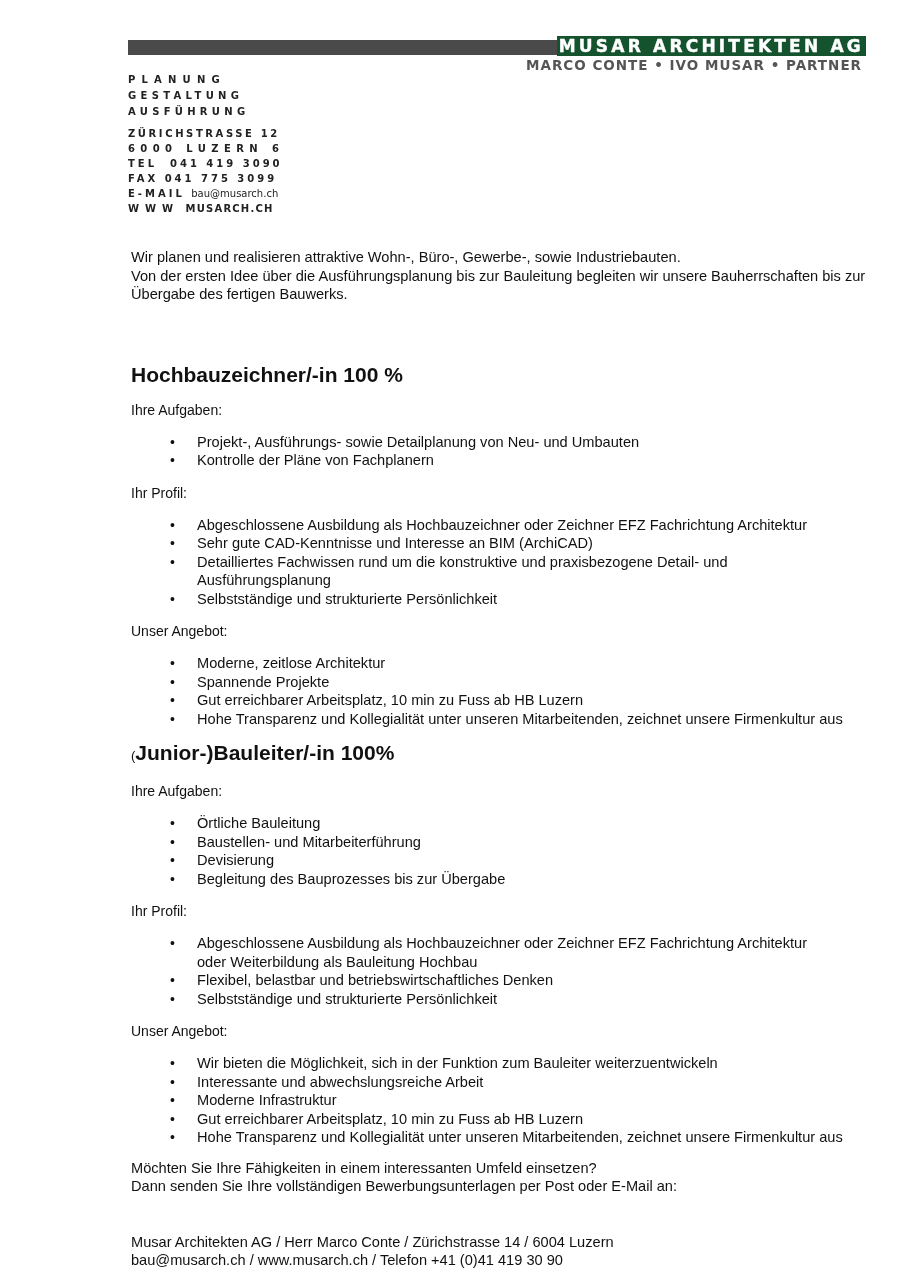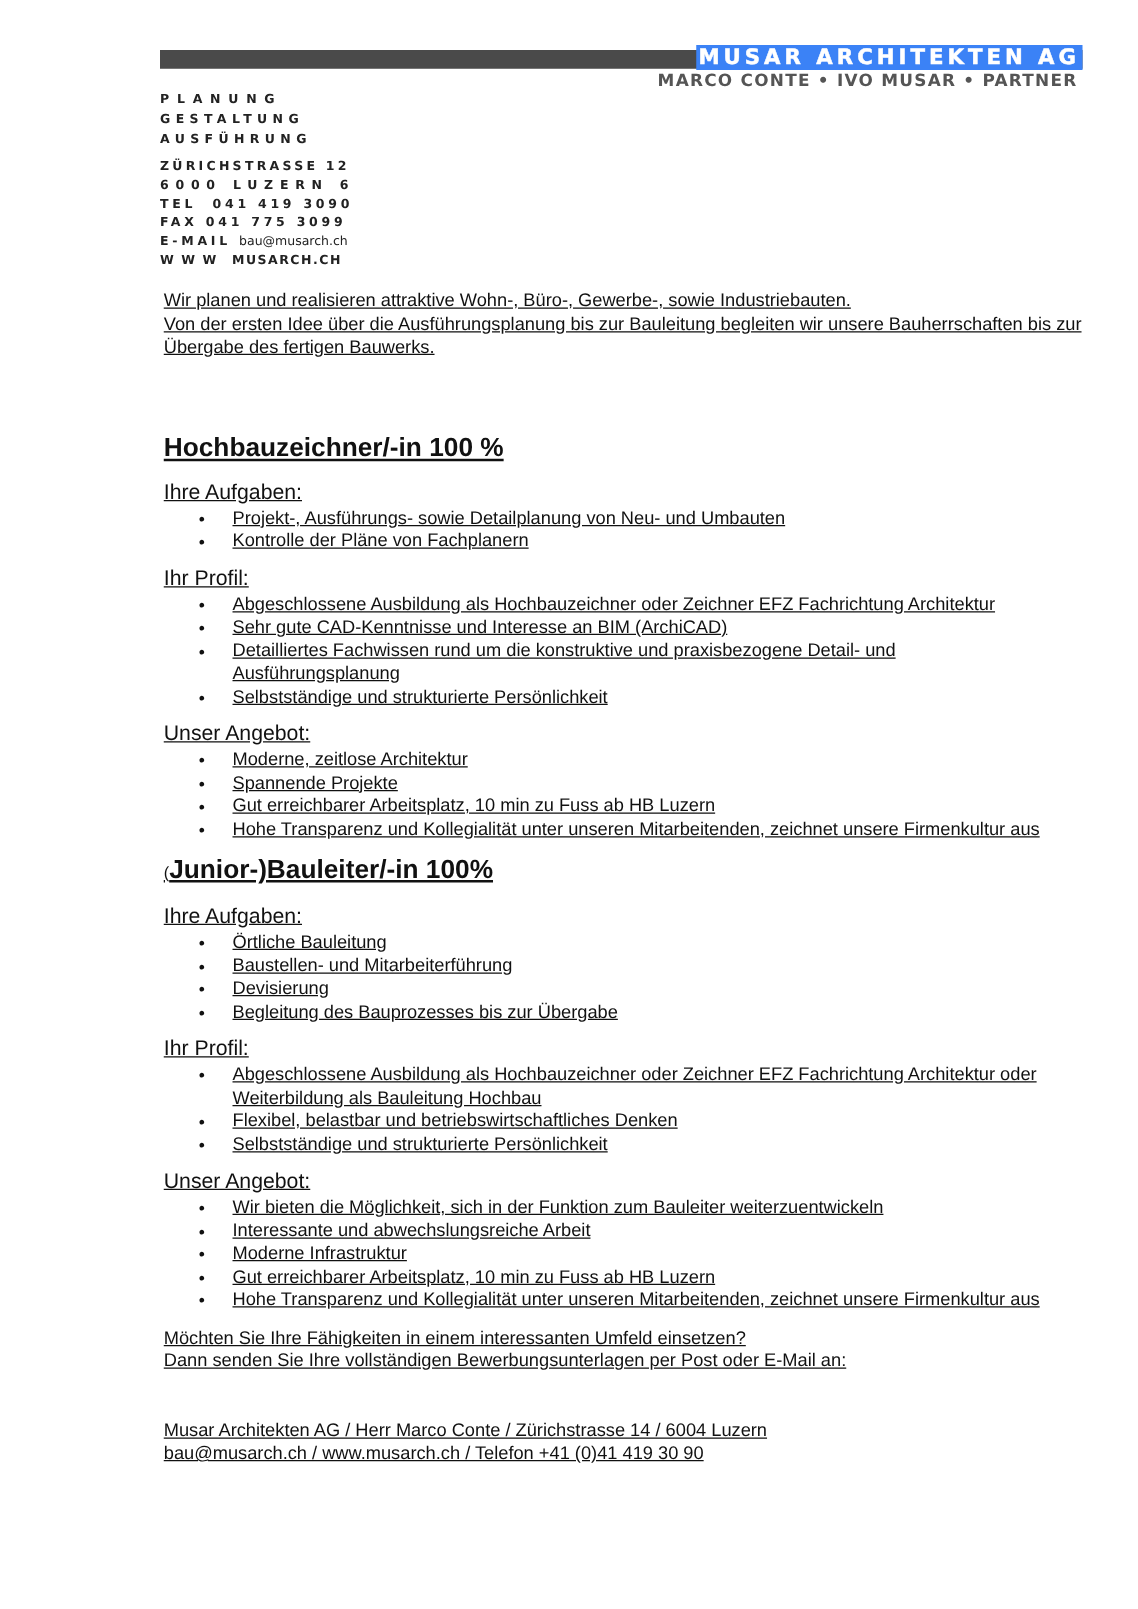--- a/index.html
+++ b/index.html
@@ -3,36 +3,36 @@
 <meta charset="utf-8">
 <style>
   html, body { margin: 0; padding: 0; background: #ffffff; }
   body { width: 910px; height: 1287px; position: relative; overflow: hidden;
          font-family: "Liberation Sans", sans-serif; color: #111; }
   .header-bar { position: absolute; left: 128px; top: 40px; width: 738px; height: 15px; background: #4a4a4a; }
   .company-name { position: absolute; right: 44px; top: 36px; font-family: "DejaVu Sans", sans-serif;
                   font-weight: bold; font-size: 17px; letter-spacing: 3.2px; color: #ffffff;
                   line-height: 20px; white-space: nowrap;
                   -webkit-text-stroke: 0.4px #ffffff; }
-  .company-name span.bg { background: #3b82f6; padding: 0 2px; }
+  .company-name span.bg { background: #14532d; padding: 0 2px; }
   .partners { position: absolute; right: 48px; top: 57px; font-family: "DejaVu Sans", sans-serif;
               font-weight: bold; font-size: 13.5px; letter-spacing: 1px; color: #555555; white-space: nowrap; }
   .letterhead { position: absolute; left: 128px; top: 72px; font-family: "DejaVu Sans", sans-serif;
                 font-weight: bold; color: #222; font-size: 10px; }
   .letterhead .line { height: 16px; line-height: 16px; white-space: nowrap; }
   .letterhead .spaced { letter-spacing: 6.2px; }
   .letterhead .addr { letter-spacing: 3px; height: 15px; line-height: 15px; }
   .letterhead .gap { height: 6px; }
   .letterhead .email-val { letter-spacing: 0; font-weight: normal; font-size: 10px; }
-  .content { position: absolute; left: 131px; top: 232px; width: 740px; font-size: 14.6px; line-height: 18.5px; text-decoration: underline; }
+  .content { position: absolute; left: 131px; top: 248px; width: 740px; font-size: 14.6px; line-height: 18.5px; }
   .intro p { margin: 0; }
   .job-title { font-weight: bold; font-size: 21px; line-height: 26px; margin: 0; }
   .job-title .small { font-size: 13px; font-weight: normal; }
-  .section-head { font-size: 17px; line-height: 22px; margin: 0; }
-  ul.bullets { list-style: none; margin: 1px; padding: 0; }
+  .section-head { font-size: 14px; line-height: 22px; margin: 0; }
+  ul.bullets { list-style: none; margin: 12px; padding: 0; }
   ul.bullets li { position: relative; padding-left: 54px; }
   ul.bullets li::before { content: "•"; position: absolute; left: 27px; top: 0; font-size: 14px; }
   .closing p, .contact p { margin: 0; }
 </style>
 </head>
 <body>
 
 <div class="header-bar"></div>
 <div class="company-name"><span class="bg">MUSAR ARCHITEKTEN AG</span></div>
 <div class="partners">MARCO CONTE • IVO MUSAR • PARTNER</div>

